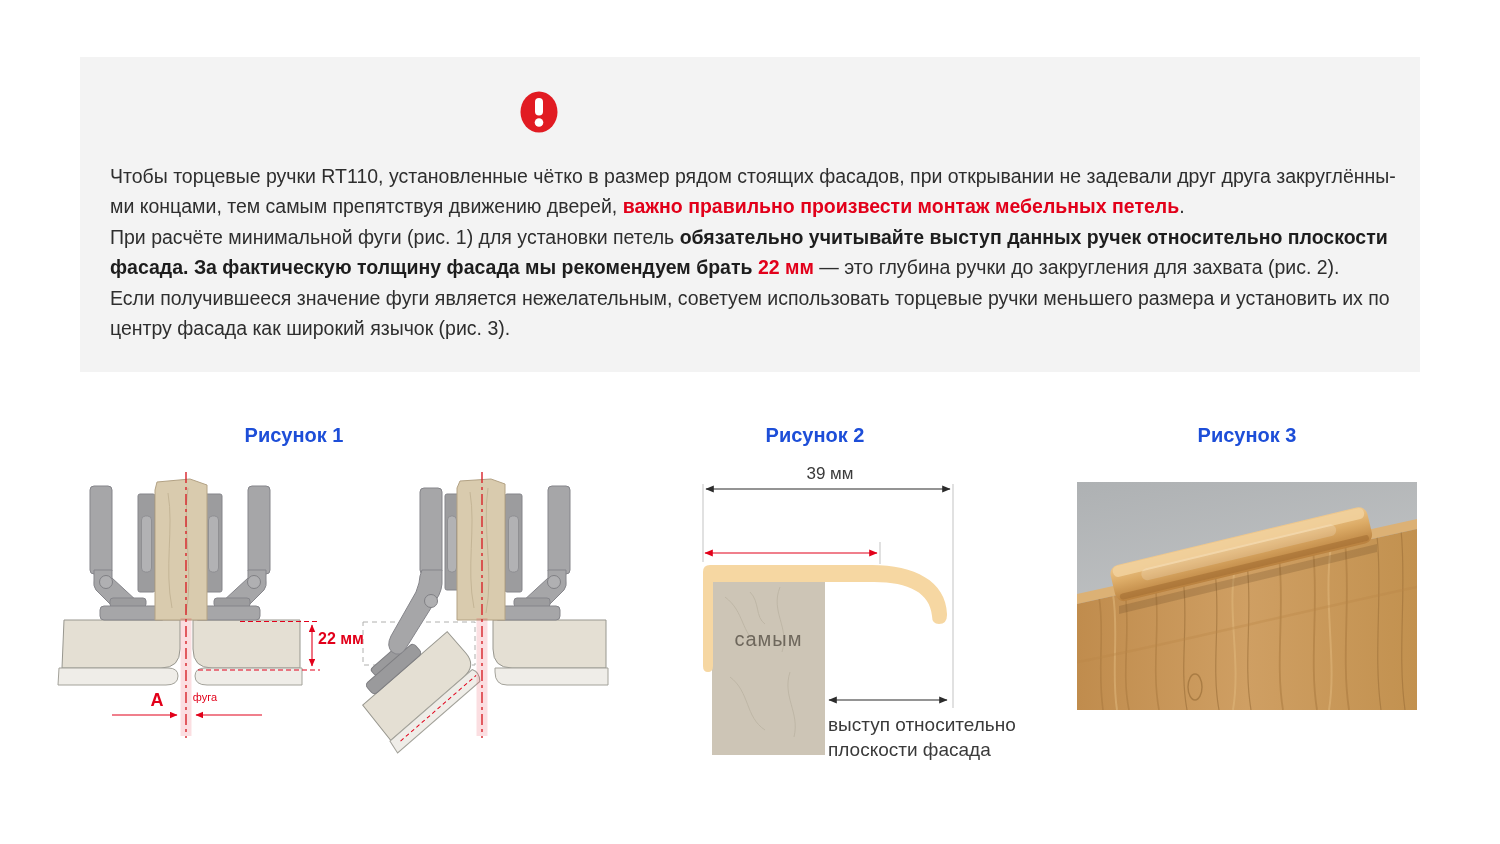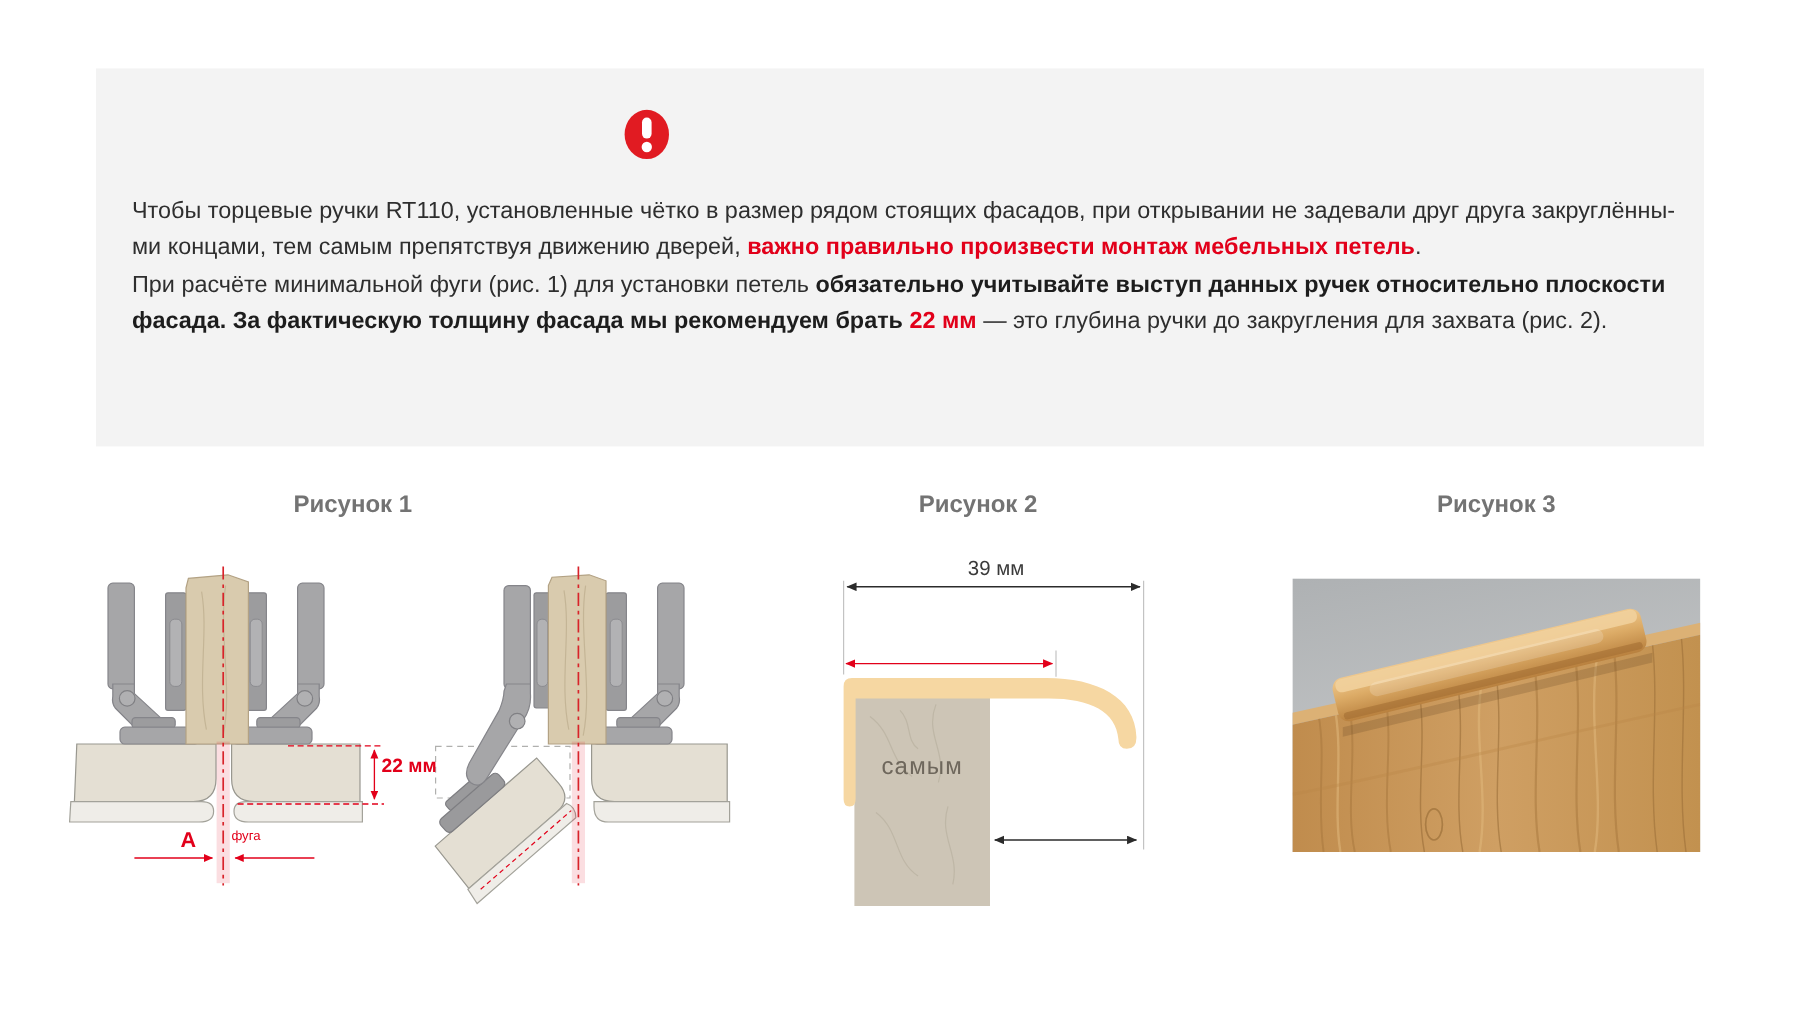--- a/index.html
+++ b/index.html
@@ -12,21 +12,21 @@
   .abs{position:absolute;}
   
   .banner{left:80px; top:57px; width:1340px; height:315px; background:var(--banner);}
   .alert-title{left:589px; top:102px; font-size:19.5px; font-weight:bold; color:#1a1a1a; letter-spacing:.2px;}
   .body-text{left:110px; top:161px; width:1292px; font-size:19.5px; line-height:30.4px; color:var(--text);}
   .body-text p{margin:0; hyphens:manual;}
   .seg-normal{}
   .seg-bold{font-weight:bold; color:#1d1d1d;}
   .seg-red-bold{font-weight:bold; color:var(--red);}
   
-  .fig-caption{font-size:20px; font-weight:bold; color:#737373; text-align:center; width:200px; top:410px;}
+  .fig-caption{font-size:20px; font-weight:bold; color:#1d4ed8; text-align:center; width:200px; top:424px;}
   
   .diagram-label{color:#3a3a3a;}
   .red-bold{color:var(--red); font-weight:bold;}
   .lbl-center{text-align:center;}
   .fig3-caption-line{left:1077px; width:340px; text-align:center; font-size:19.5px; color:#3e3e3e;}
 </style>
 </head>
 <body>
 
 <div id="page">
@@ -37,20 +37,21 @@
     <svg width="38" height="42" viewBox="0 0 38 42">
       <ellipse cx="19" cy="21" rx="18.5" ry="20.5" fill="#e11b22"></ellipse>
       <rect x="15" y="7" width="8" height="17.5" rx="4" fill="#fff"></rect>
       <circle cx="19" cy="31.5" r="4.3" fill="#fff"></circle>
     </svg>
   </div>
 
   <div class="abs body-text">
     <p><span class="seg-normal">Чтобы  торцевые ручки RT110, установленные чётко в размер рядом стоящих фасадов, при открывании не задевали друг друга закруглённы­ми концами, тем самым препятствуя движению дверей, </span><span class="seg-red-bold">важно правильно произвести монтаж мебельных петель</span><span class="seg-normal">.</span></p>
     <p><span class="seg-normal">При расчёте минимальной фуги (рис. 1) для установки петель </span><span class="seg-bold">обязательно учитывайте выступ данных ручек относительно плоскости фасада. За фактическую толщину фасада мы рекомендуем брать </span><span class="seg-red-bold">22 мм</span><span class="seg-normal"> — это глубина ручки до закругления для захвата (рис. 2).</span></p>
+    <p><span class="seg-normal">Если получившееся значение фуги является нежелательным, советуем использовать торцевые ручки меньшего размера и установить их по центру фасада как широкий язычок (рис. 3).</span></p>
   </div>
 
   <div class="abs fig-caption" style="left:194px;">Рисунок 1</div>
   <div class="abs fig-caption" style="left:715px;">Рисунок 2</div>
   <div class="abs fig-caption" style="left:1147px;">Рисунок 3</div>
 
   <div class="abs" style="left:50px;top:468px;width:600px;height:312px;">
     <svg width="600" height="312" viewBox="0 0 600 312">
       <defs>
         <marker id="f1-ar" orient="auto-start-reverse" markerWidth="8" markerHeight="7" refX="6.5" refY="3">
@@ -159,20 +160,24 @@
         <path d="M35,135 C55,150 50,170 70,185 M90,125 C80,150 100,165 92,190 M40,215 C60,230 55,255 75,268 M100,210 C92,235 110,250 104,275 M60,130 C70,140 65,155 75,162" fill="none" stroke="#bdb5a4" stroke-width="1" opacity="0.9"></path>
       </g>
 
       <path d="M13,110 Q13,103 20,103 L182,103 C224,103 256,119 257,152 L257,153 Q257,162 249,162 Q242,162 242,154 C240,131 219,120 184,120 L23,120 L23,204 Q23,210 18,210 Q13,210 13,204 Z" fill="#f6d7a2"></path>
 
       <line x1="139" y1="238" x2="257" y2="238" stroke="#2b2b2b" stroke-width="1.2" marker-start="url(#f2-ab)" marker-end="url(#f2-ab)"></line>
     </svg>
     
     <div class="abs diagram-label lbl-center" style="left:55px;top:2px;width:170px;font-size:17px;">39 мм</div>
     <div class="abs lbl-center" style="left:22px;top:166px;width:113px;font-size:20px;color:#6e675c;letter-spacing:1px;">самым</div>
+    <div class="abs diagram-label" style="left:138px;top:250px;width:190px;font-size:19px;line-height:25px;">
+      <div>выступ относительно</div>
+      <div>плоскости фасада</div>
+    </div>
   </div>
 
   <div class="abs" style="left:1077px;top:482px;width:340px;height:228px;">
     <svg width="340" height="228" viewBox="0 0 340 228">
       <defs>
         <linearGradient id="f3-bg" x1="0" y1="0" x2="0.3" y2="1">
           <stop offset="0" stop-color="#aeb1b3"></stop>
             <stop offset="1" stop-color="#c9cbcc"></stop>
         </linearGradient>
         <linearGradient id="f3-wood" x1="0" y1="0" x2="1" y2="0">

